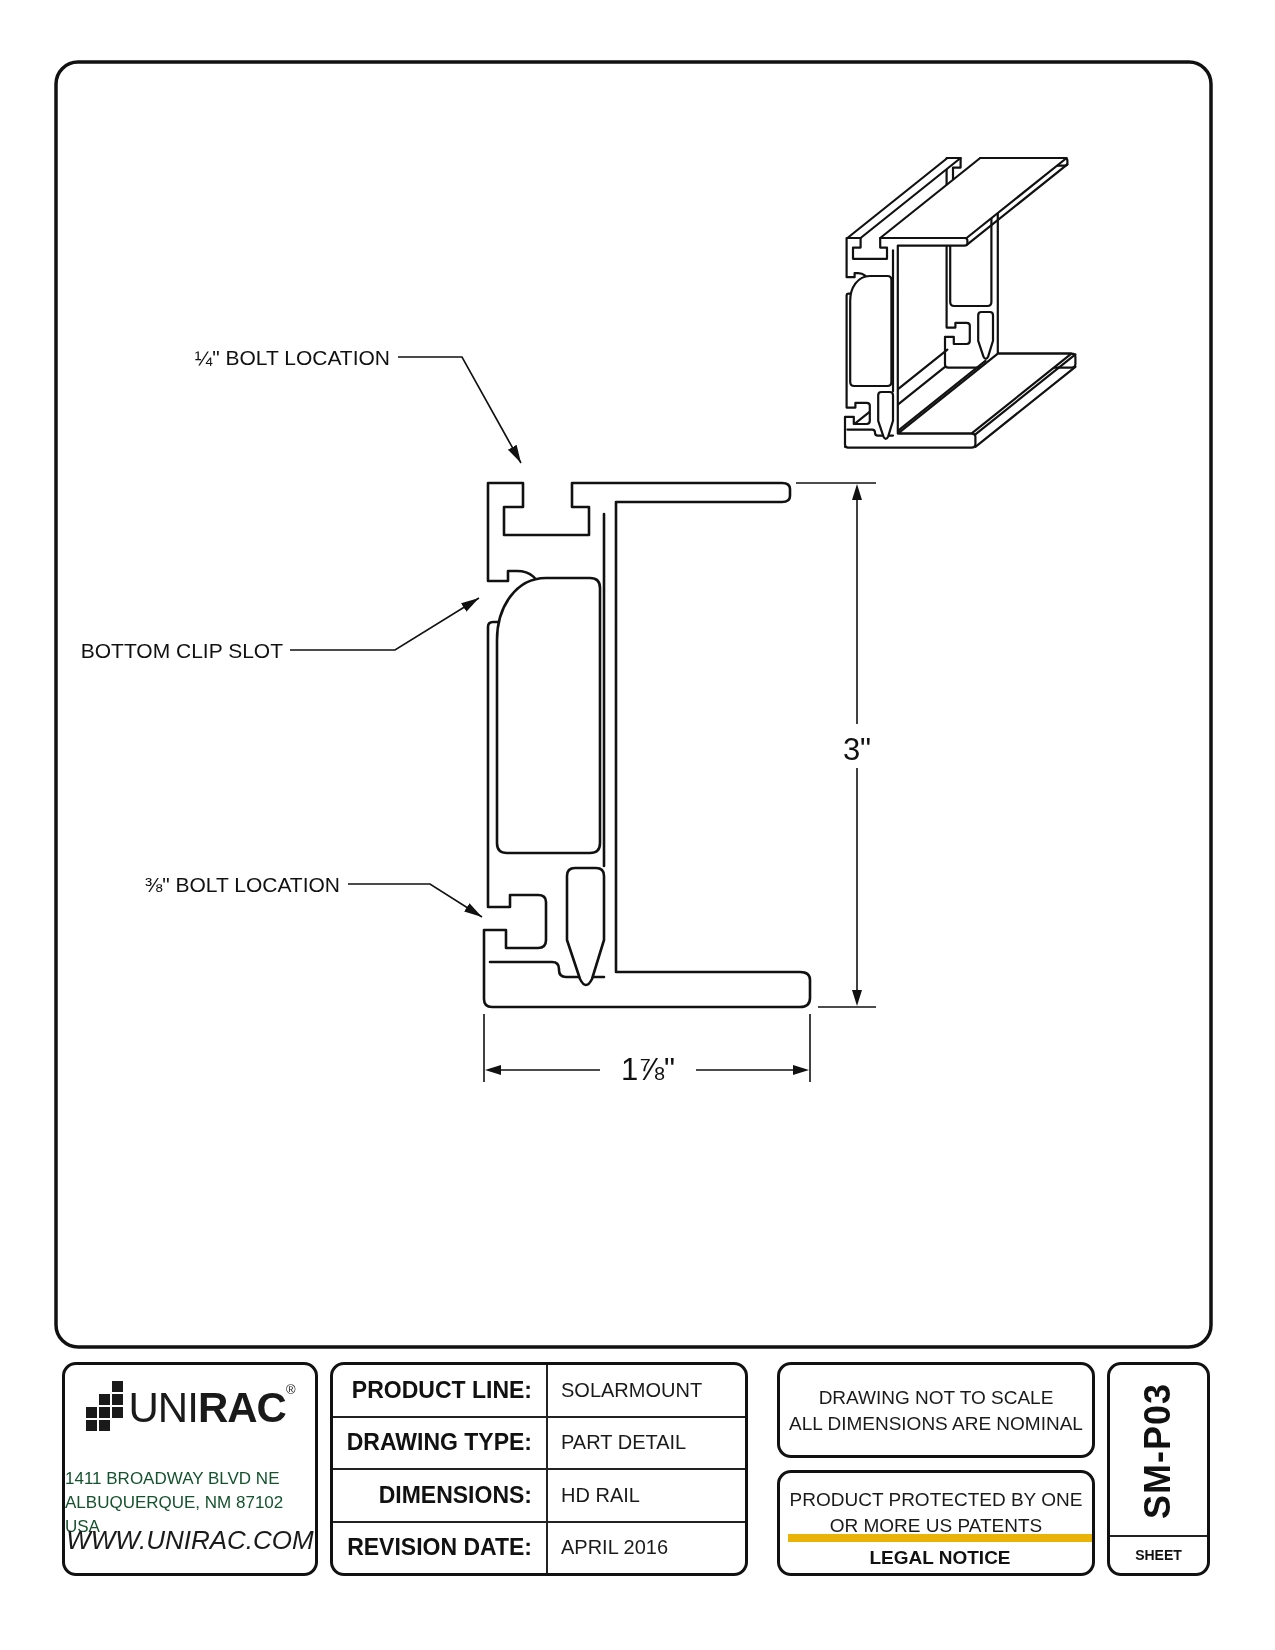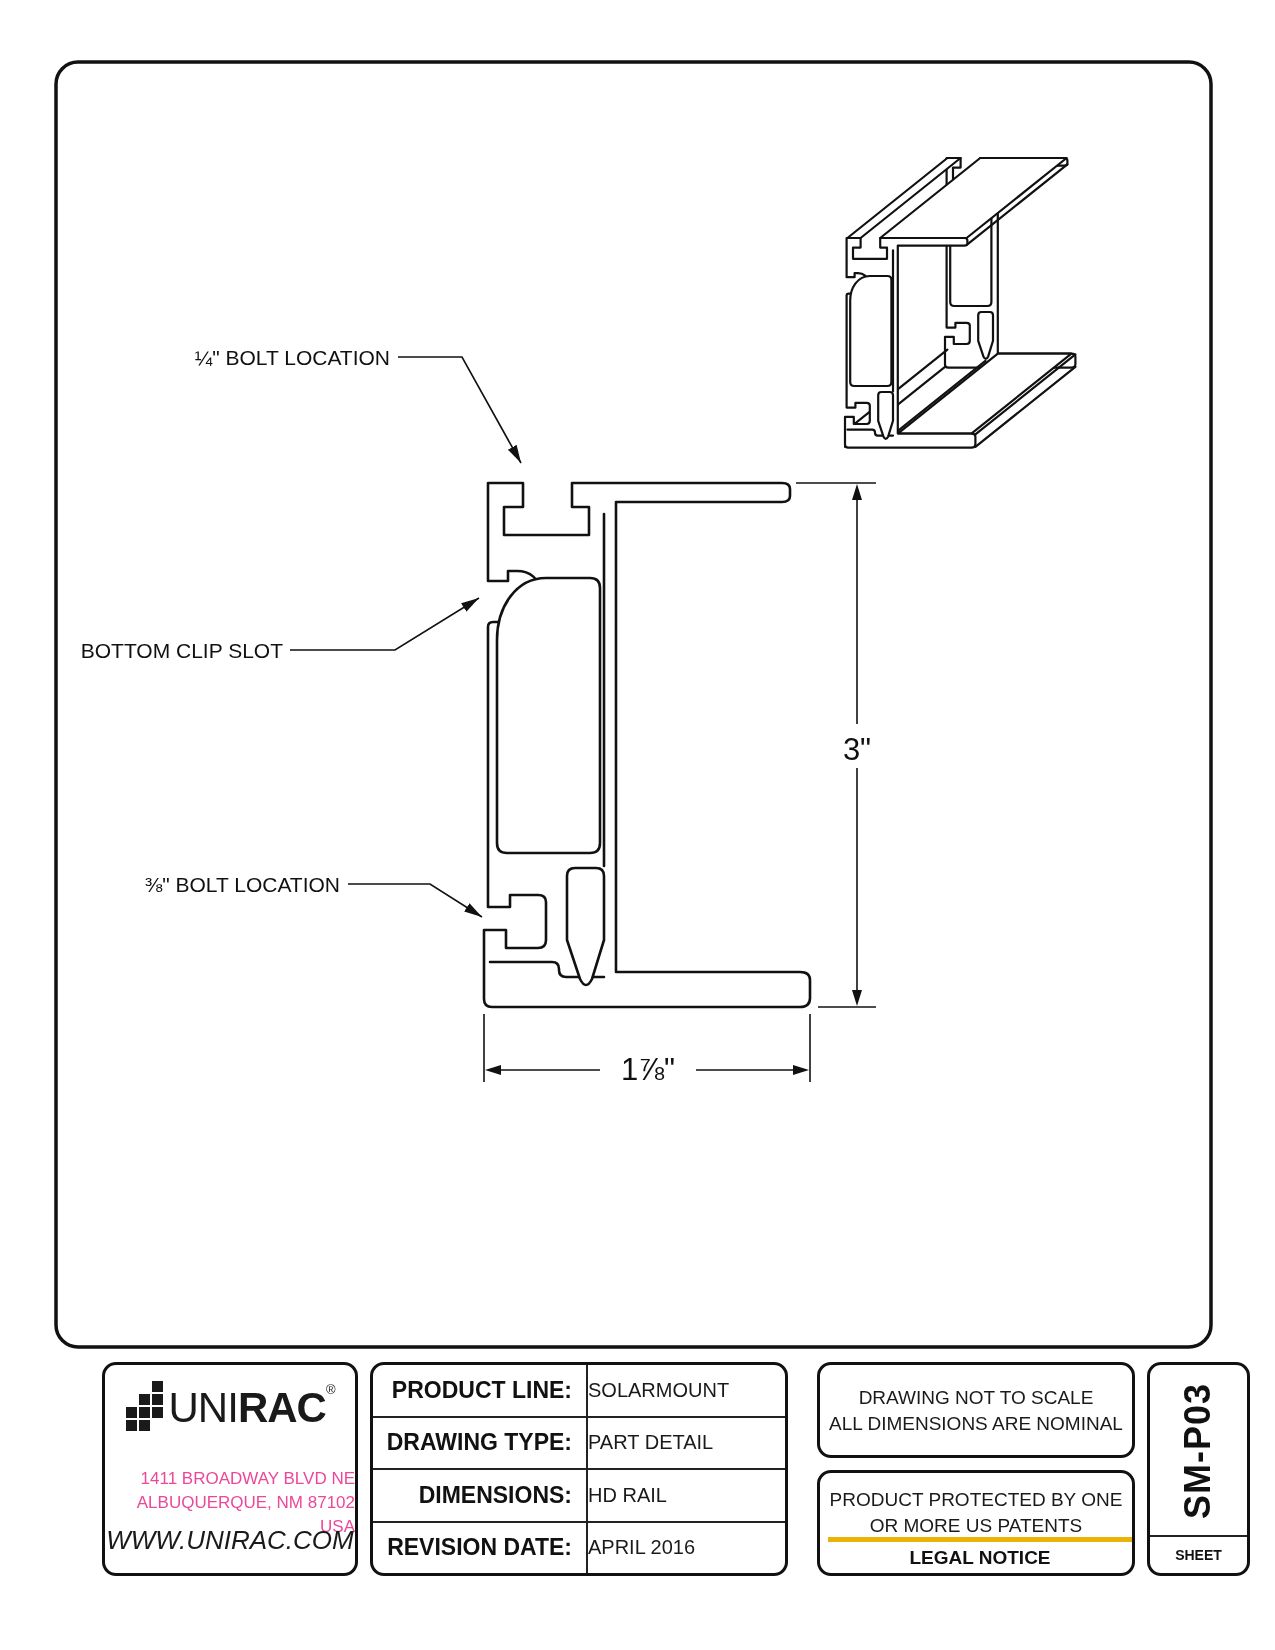--- a/index.html
+++ b/index.html
@@ -1,40 +1,40 @@
 <!DOCTYPE html>
 <html><head>
 <meta charset="utf-8">
 <style>
   html,body{margin:0;padding:0;background:#fff;}
   #page{position:relative;width:1275px;height:1650px;background:#fff;overflow:hidden;
         font-family:"Liberation Sans",sans-serif;color:#111;}
   svg text{font-family:"Liberation Sans",sans-serif;}
-  .box{position:absolute;border:3px solid #111;border-radius:14px;background:#fff;box-sizing:border-box;margin-left:40px;}
+  .box{position:absolute;border:3px solid #111;border-radius:14px;background:#fff;box-sizing:border-box;}
   
   .brand-row{position:absolute;top:16px;left:0;right:0;display:flex;align-items:center;justify-content:center;gap:6px;}
   .logo-mark{display:grid;grid-template-columns:repeat(3,11px);grid-template-rows:repeat(4,11px);gap:2px;}
   .logo-mark i{background:#1a1a1a;display:block;}
   .logo-mark i.off{background:transparent;}
   .brand-text{font-size:42px;letter-spacing:-1px;color:#1a1a1a;line-height:1;}
   .brand-text .pre{font-weight:500;}
   .brand-text .suf{font-weight:800;}
   .brand-text sup{font-size:13px;vertical-align:28px;}
-  .addr{position:absolute;top:102px;left:0;right:0;text-align:right;font-size:17px;line-height:1.4;color:#ec4899;}
+  .addr{position:absolute;top:102px;left:0;right:0;text-align:left;font-size:17px;line-height:1.4;color:#14532d;}
   .site{position:absolute;top:160px;left:0;right:0;text-align:center;font-size:26px;color:#1a1a1a;font-style:italic;}
   
   .spec-table{display:flex;flex-direction:column;}
   .spec-row{flex:1;display:flex;align-items:center;position:relative;}
   .spec-row + .spec-row{border-top:2px solid #222;}
   .spec-label{width:213px;text-align:right;padding-right:14px;font-weight:700;font-size:23px;box-sizing:border-box;}
   .spec-value{flex:1;border-left:2px solid #222;align-self:stretch;display:flex;align-items:center;
-              padding-left:0;font-size:20px;color:#1a1a1a;}
+              padding-left:13px;font-size:20px;color:#1a1a1a;}
   
   .note-center{position:absolute;left:0;right:0;text-align:center;font-size:19px;line-height:1.38;color:#1a1a1a;}
-  .legal-strip{position:absolute;left:8px;right:0;bottom:0;height:31px;border-top:5px solid #eab308;
+  .legal-strip{position:absolute;left:8px;right:0;bottom:0;height:31px;border-top:8px solid #eab308;
                display:flex;align-items:center;justify-content:center;font-weight:700;font-size:19px;}
   
   .sheet-num-wrap{position:absolute;left:0;right:0;top:0;bottom:36px;display:flex;align-items:center;justify-content:center;}
   .sheet-num{transform:rotate(-90deg);font-weight:800;font-size:36px;letter-spacing:1px;white-space:nowrap;}
   .sheet-strip{position:absolute;left:0;right:0;bottom:0;height:36px;border-top:2px solid #222;
                display:flex;align-items:center;justify-content:center;font-weight:700;font-size:14px;}
 </style>
 </head>
 <body>
 

